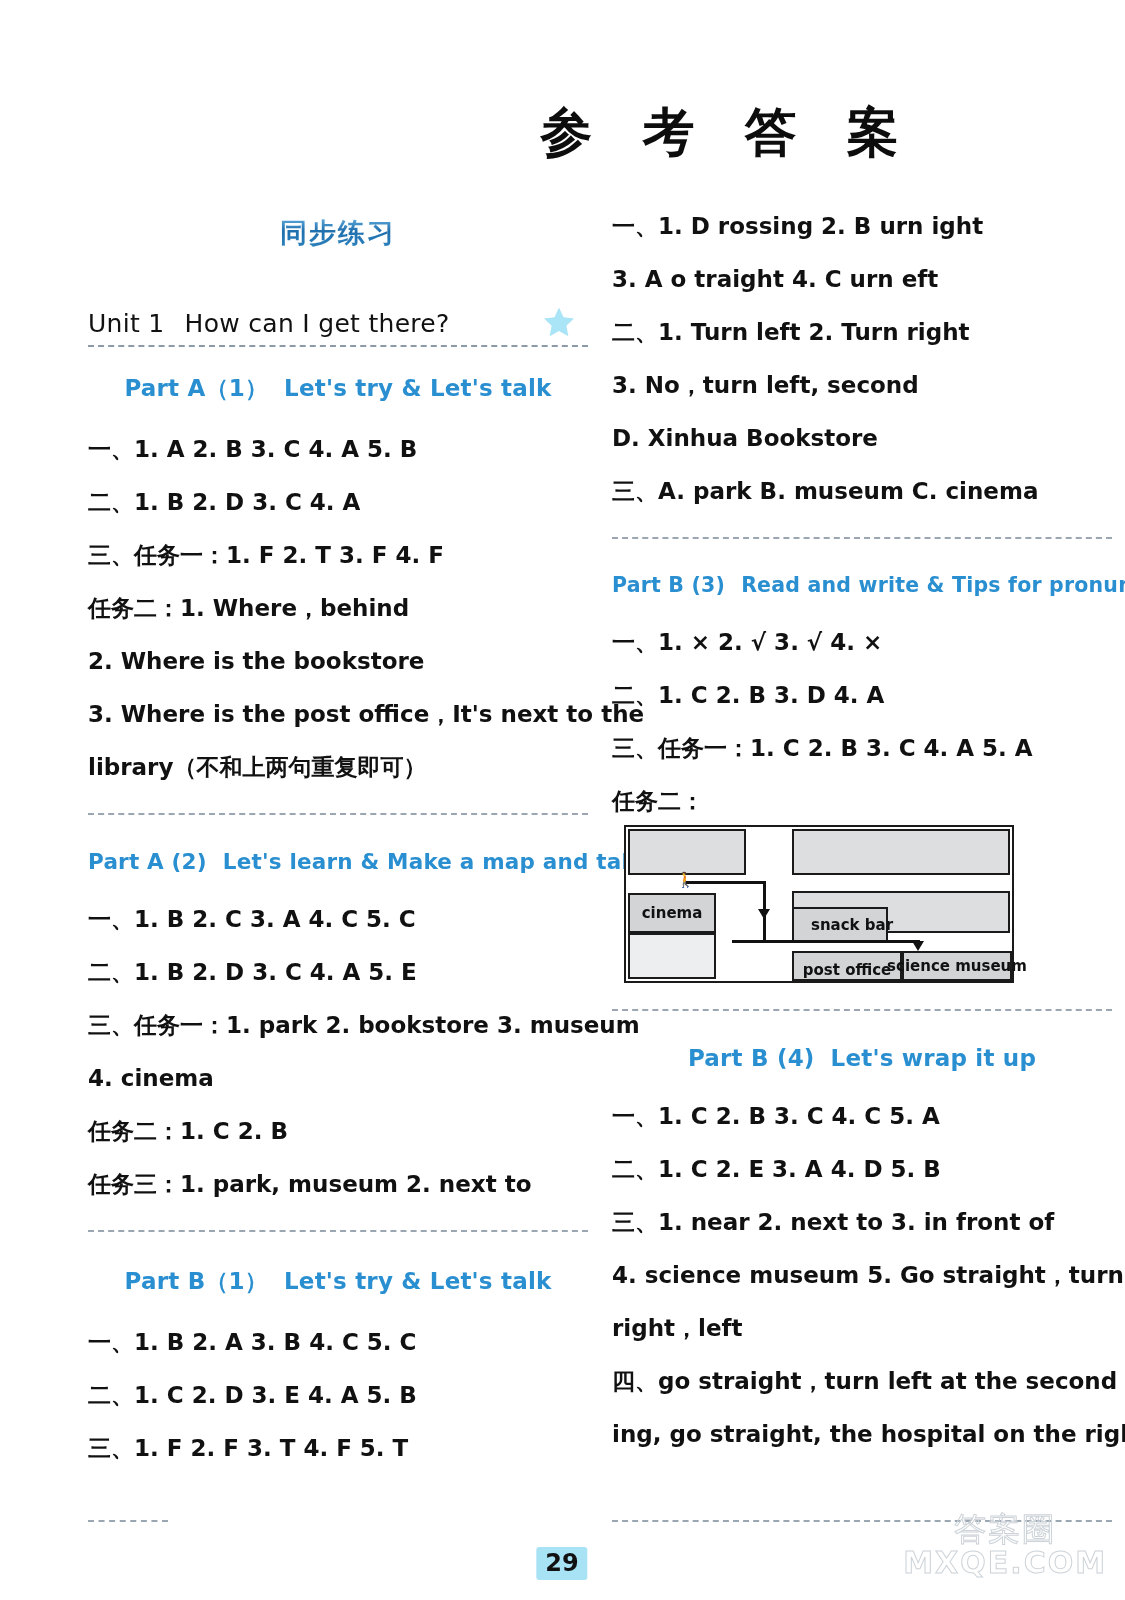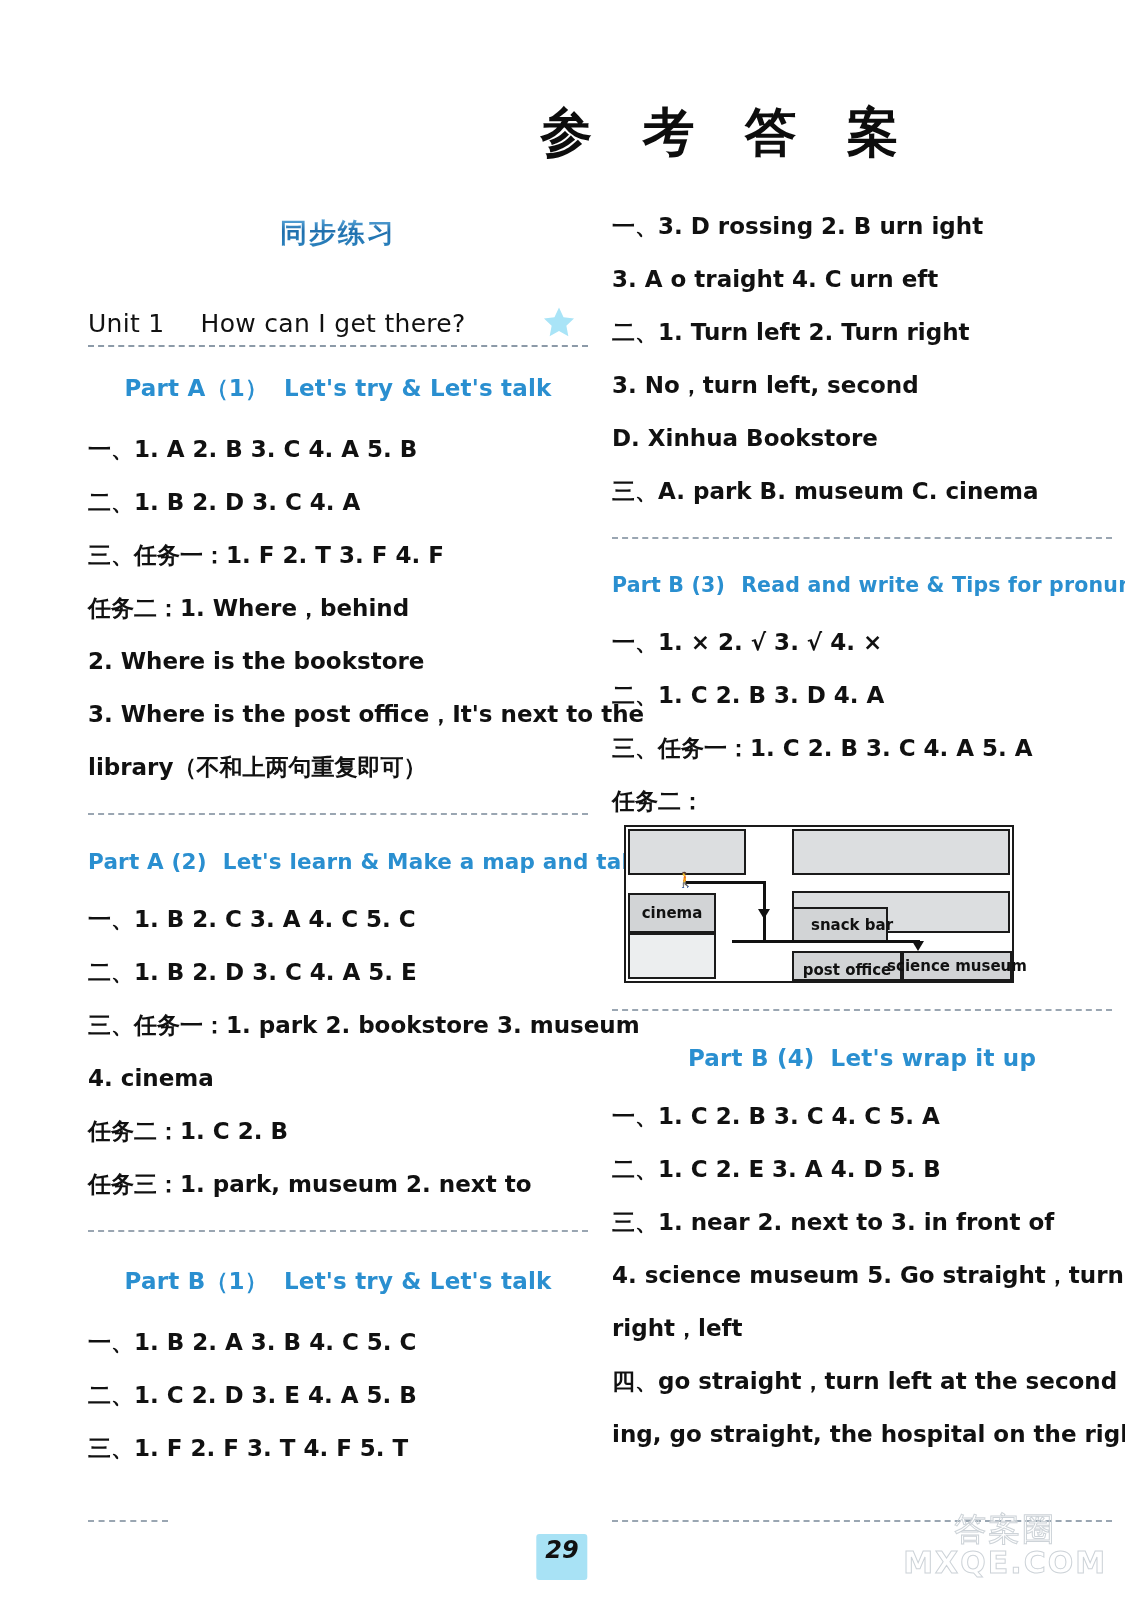--- a/index.html
+++ b/index.html
@@ -64,21 +64,21 @@
     position: relative;
     font-size: 25px;
     font-weight: 500;
     color: #111;
     letter-spacing: 0.3px;
     padding-bottom: 7px;
     margin-bottom: 26px;
     border-bottom: 2px dashed #8c9aa8;
     white-space: nowrap;
   }
-  .unit-head .u-no { margin-right: 36px; }
+  .unit-head .u-no { margin-right: 20px; }
   .star-icon {
     position: absolute;
     right: 12px;
     top: -4px;
     width: 34px;
     height: 34px;
   }
 
   .part-head {
     text-align: center;
@@ -170,24 +170,23 @@
   }
   .page-num {
     position: absolute;
     left: 562px;
     bottom: 20px;
     transform: translateX(-50%);
     background: #a8e2f5;
     color: #111;
     font-size: 24px;
     font-weight: bold;
-    padding: 2px 9px 16px 9px;
+    padding: 2px 9px 3px 9px;
     border-radius: 3px;
     font-family: "DejaVu Sans", "Liberation Sans", sans-serif;
-    font-style: italic;
   }
   .watermark {
     position: absolute;
     right: 18px;
     bottom: 22px;
     text-align: center;
     color: #d9dde1;
     user-select: none;
     pointer-events: none;
   }
@@ -257,21 +256,21 @@
       <span class="pp">Part B（1）</span><span>Let's try &amp; Let's talk</span>
     </div>
     <div class="ansline">一、1. B   2. A   3. B   4. C   5. C</div>
     <div class="ansline">二、1. C   2. D   3. E   4. A   5. B</div>
     <div class="ansline">三、1. F   2. F   3. T   4. F   5. T</div>
 
   </div>
 
   <div class="col col-right">
 
-    <div class="ansline">一、3. D   rossing   2. B   urn   ight</div>
+    <div class="ansline">一、1. D   rossing   2. B   urn   ight</div>
     <div class="ansline">3. A   o   traight   4. C   urn   eft</div>
     <div class="ansline">二、1. Turn left   2. Turn right</div>
     <div class="ansline">3. No，turn left, second</div>
     <div class="ansline">D. Xinhua Bookstore</div>
     <div class="ansline">三、A. park   B. museum   C. cinema</div>
 
     <hr class="divider">
 
     <div class="part-head wide" style="font-size:20.5px;">
       <span class="pp">Part B (3)</span><span>Read and write &amp; Tips for pronunciation</span>

